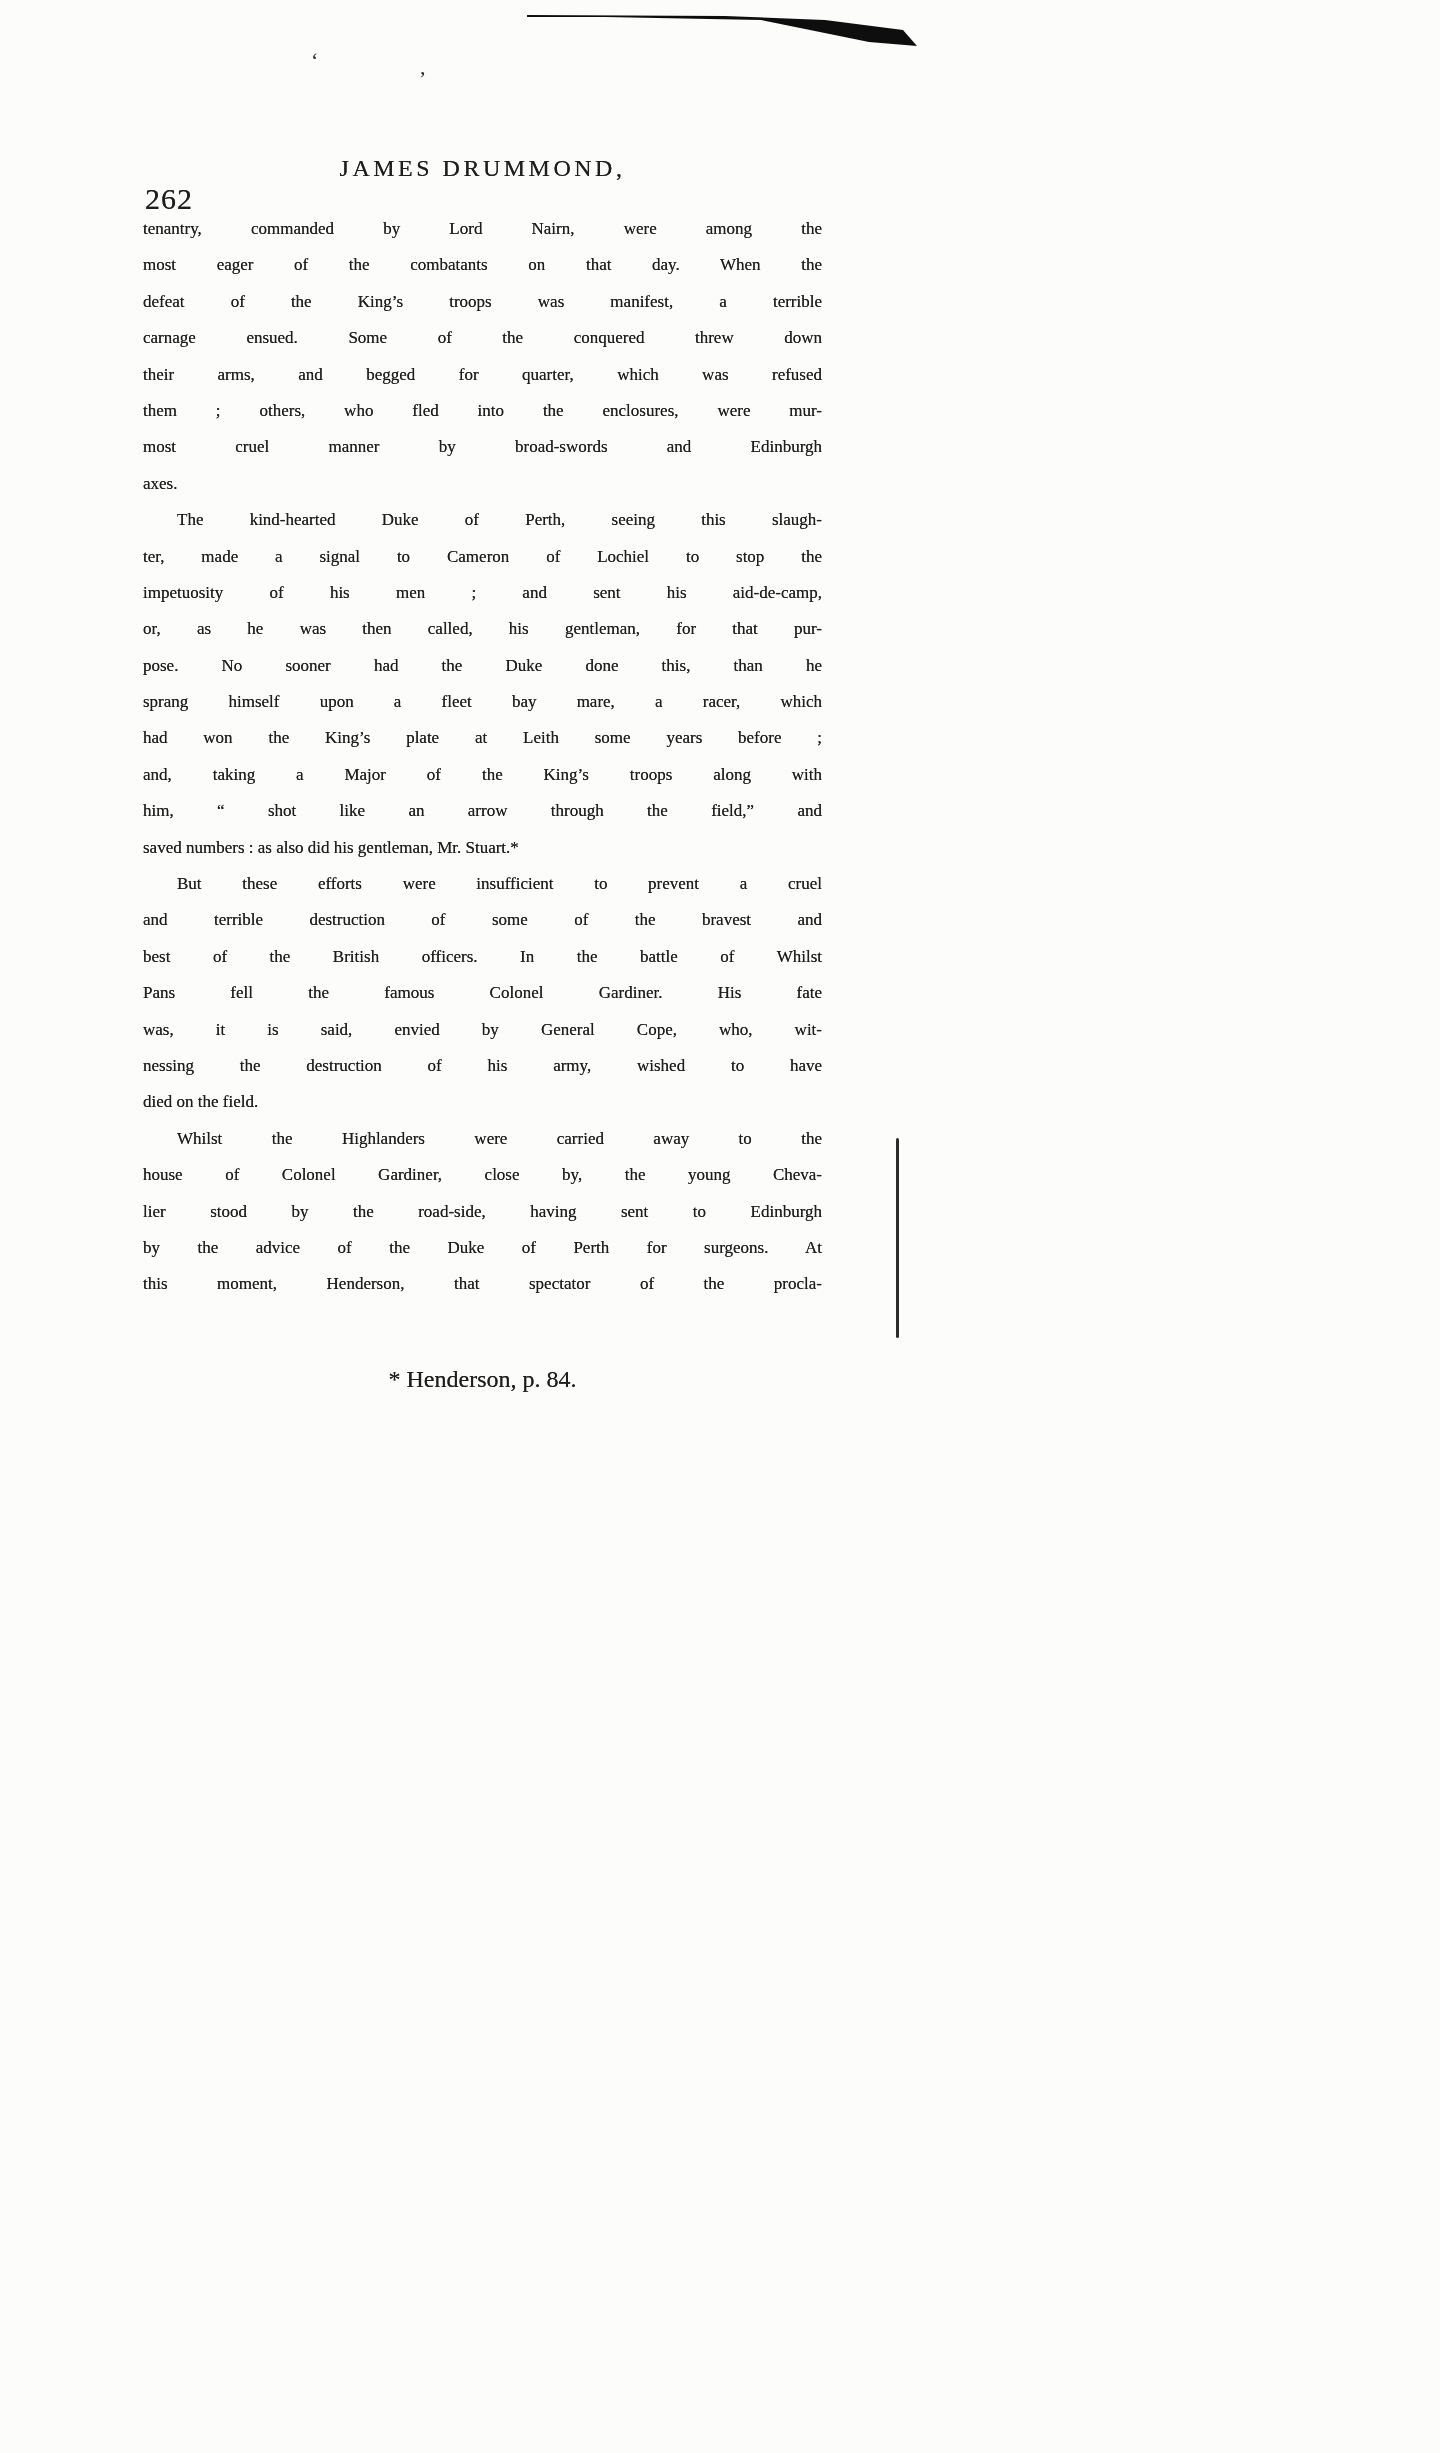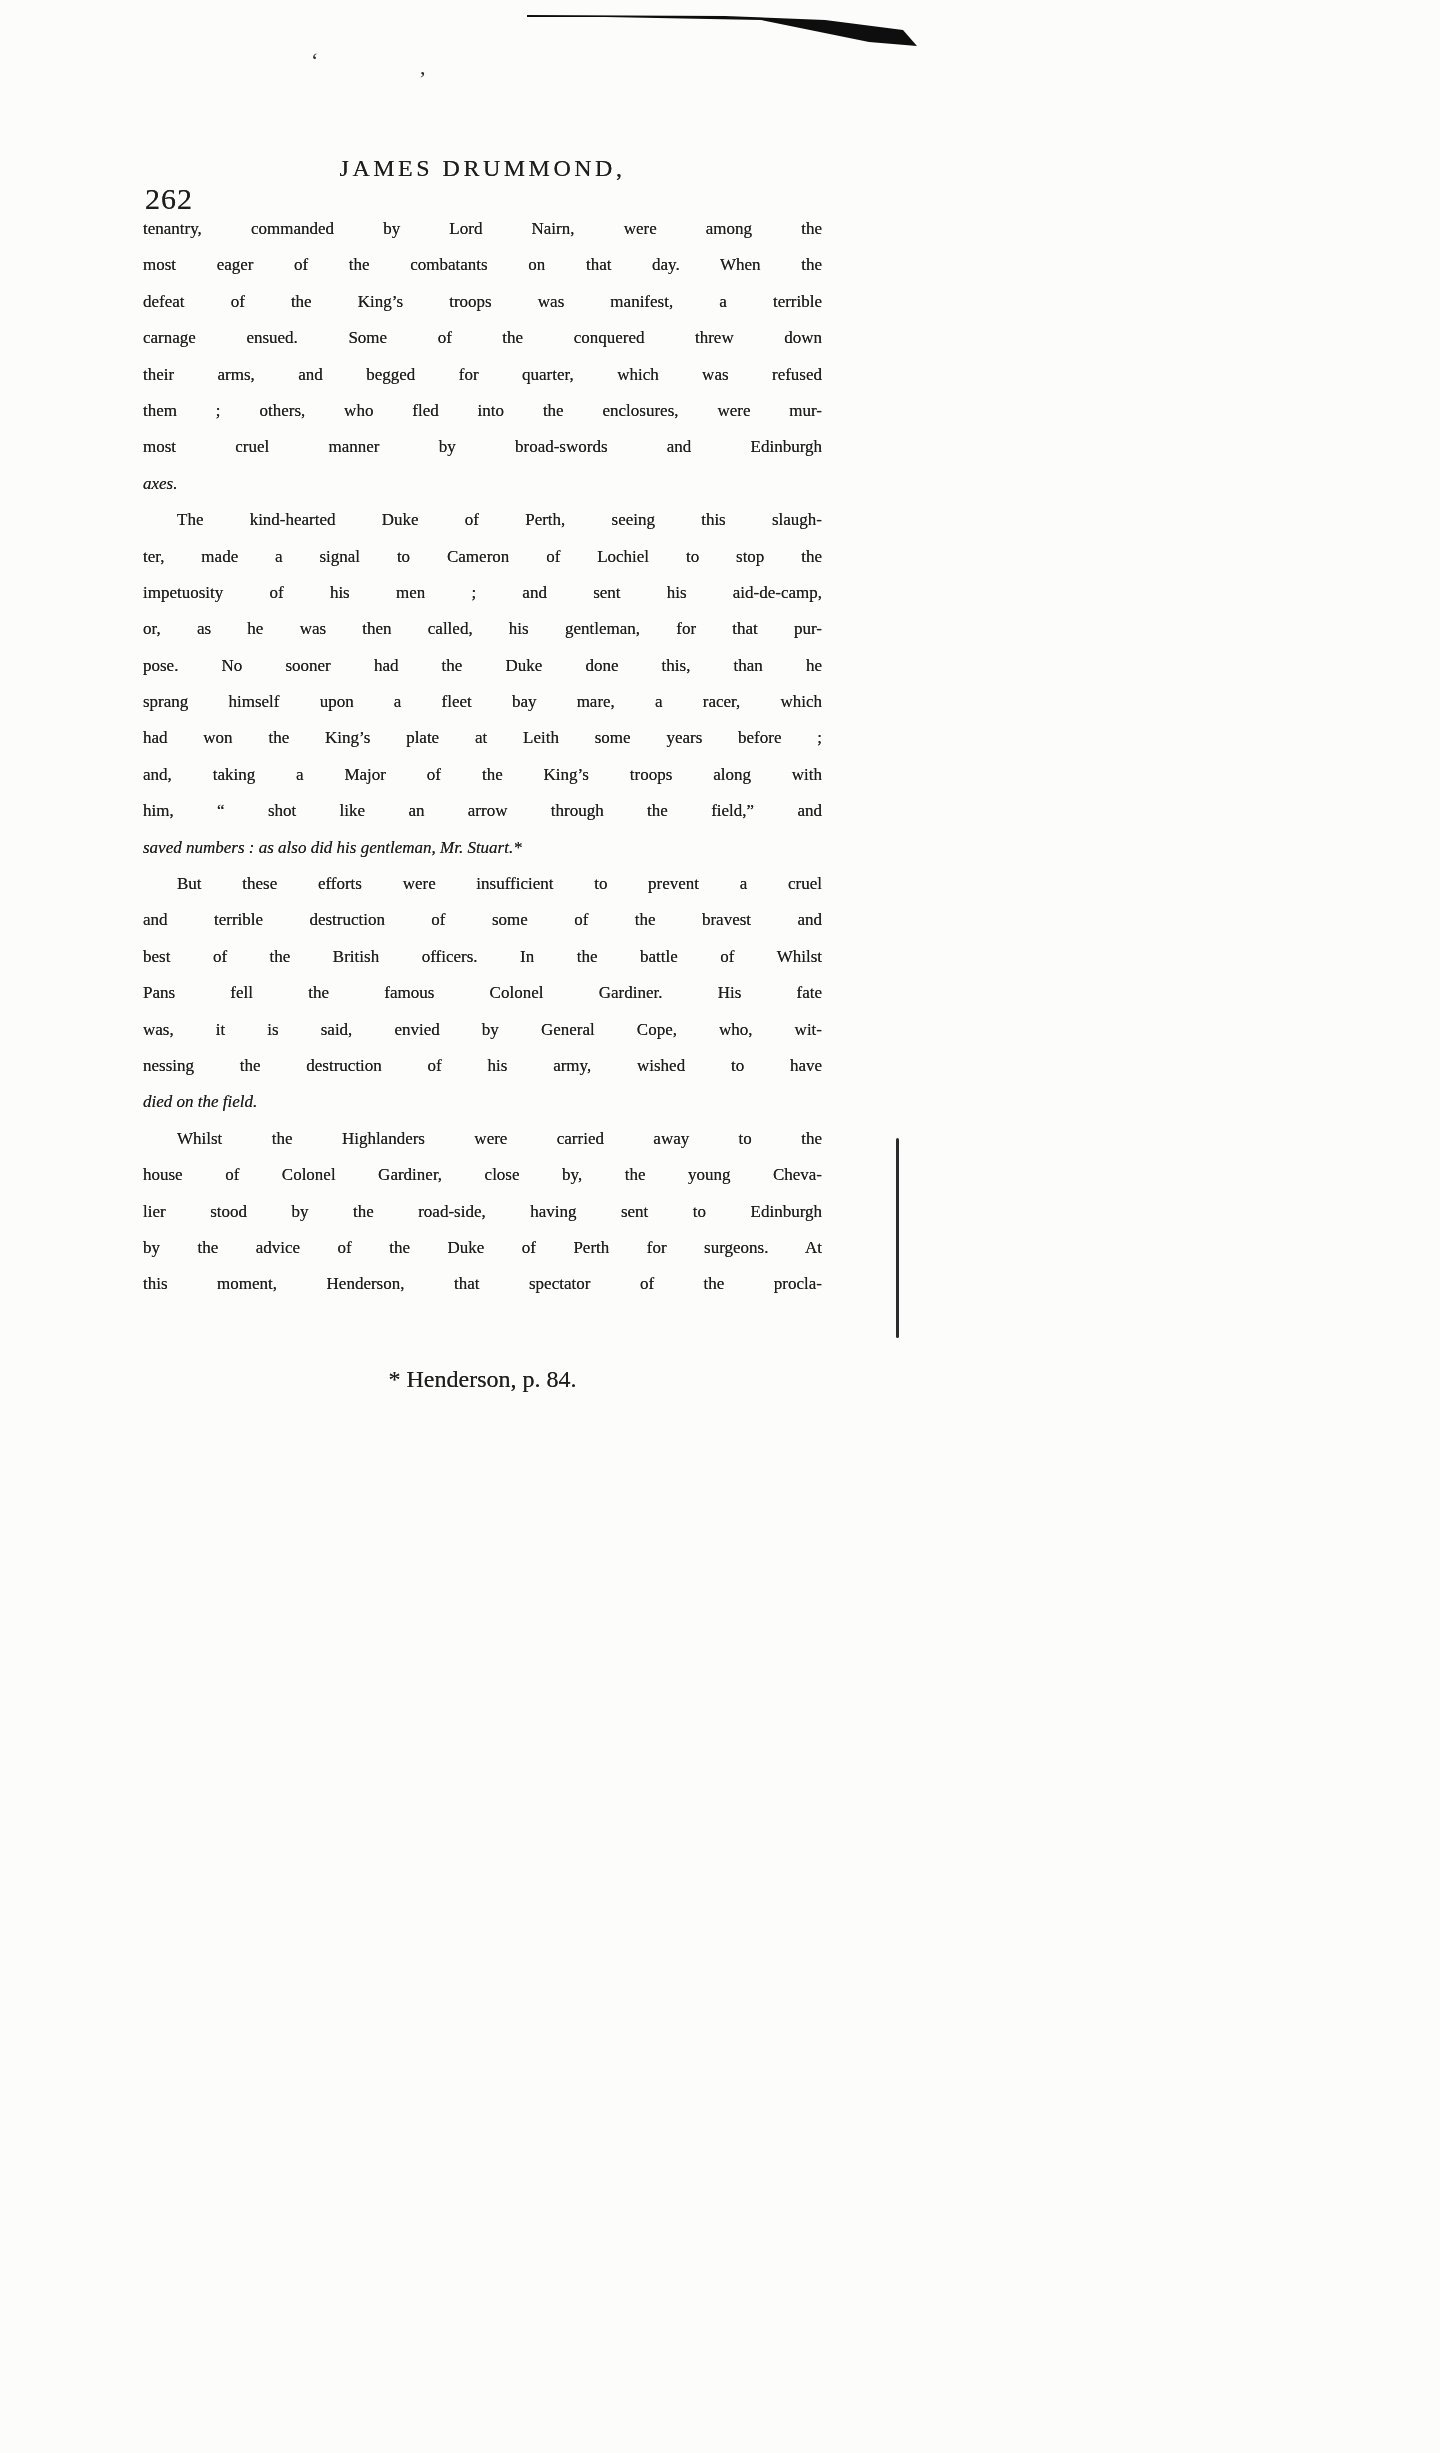--- a/index.html
+++ b/index.html
@@ -51,21 +51,21 @@
   }
   .paragraph { margin: 0; }
   .line {
     height: 36.4px;
     line-height: 36.4px;
     text-align: justify;
     text-align-last: justify;
     overflow: visible;
     white-space: normal;
   }
-  .line.last { text-align-last: left; font-style: italic; }
+  .line.last { text-align-last: left; }
   .line.indent { text-indent: 34px; }
 
   .footnote {
     position: absolute;
     left: 143px; top: 1366px;
     width: 679px;
     text-align: center;
     font-size: 24px;
   }
 

